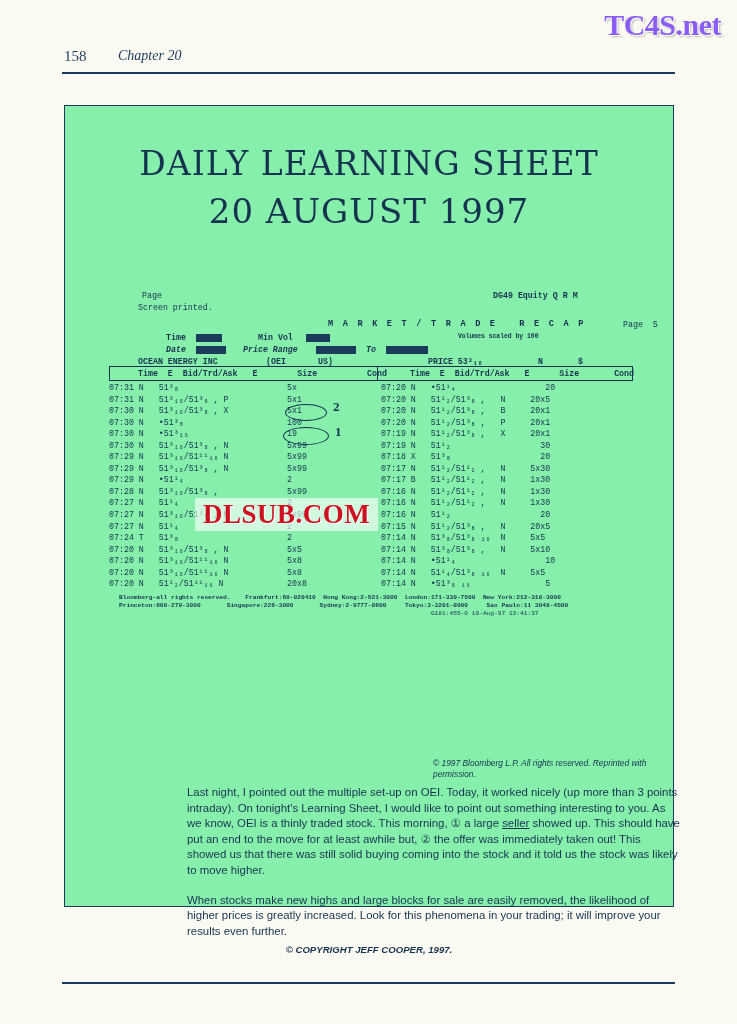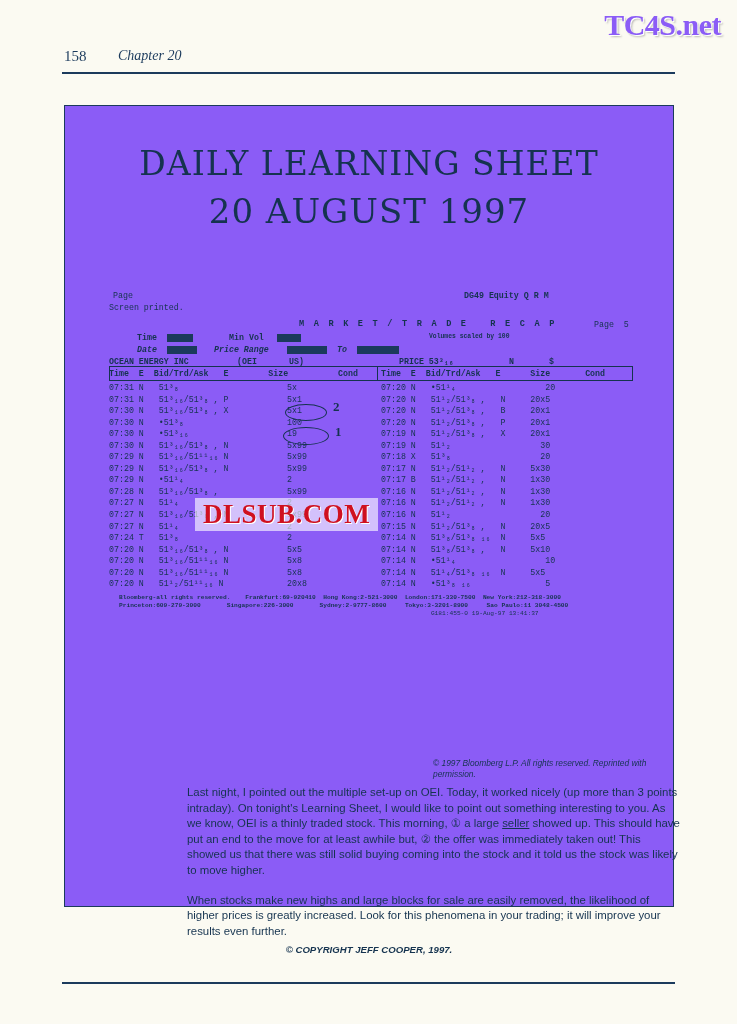--- a/index.html
+++ b/index.html
@@ -93,21 +93,21 @@
   }
 
   
   .sheet {
     position: absolute;
     left: 64px;
     top: 105px;
     width: 608px;
     height: 800px;
     border: 1.5px solid #1b3a5c;
-    background: #8b5cf6;
+    background: #86efac;
   }
 
   .dls-title {
     text-align: center;
     margin-top: 38px;
     font-size: 33px;
     letter-spacing: 1px;
     font-family: "DejaVu Serif", serif;
     font-weight: normal;
     color: #15334f;
@@ -126,21 +126,21 @@
     position: absolute;
     left: 44px;
     top: 185px;
     width: 528px;
     font-family: "Liberation Mono", monospace;
     font-size: 8.3px;
     line-height: 10.4px;
     color: #15334f;
     letter-spacing: 0px;
   }
-  .t-abs { position: absolute; white-space: pre; }
+  .t-abs { position: absolute; white-space: pre; margin-left: 29px; }
   .bold { font-weight: bold; }
 
   .spaced {
     letter-spacing: 2.2px;
     font-weight: bold;
   }
   .blackbox {
     display: inline-block;
     background: #1b3a5c;
     color: #1b3a5c;

